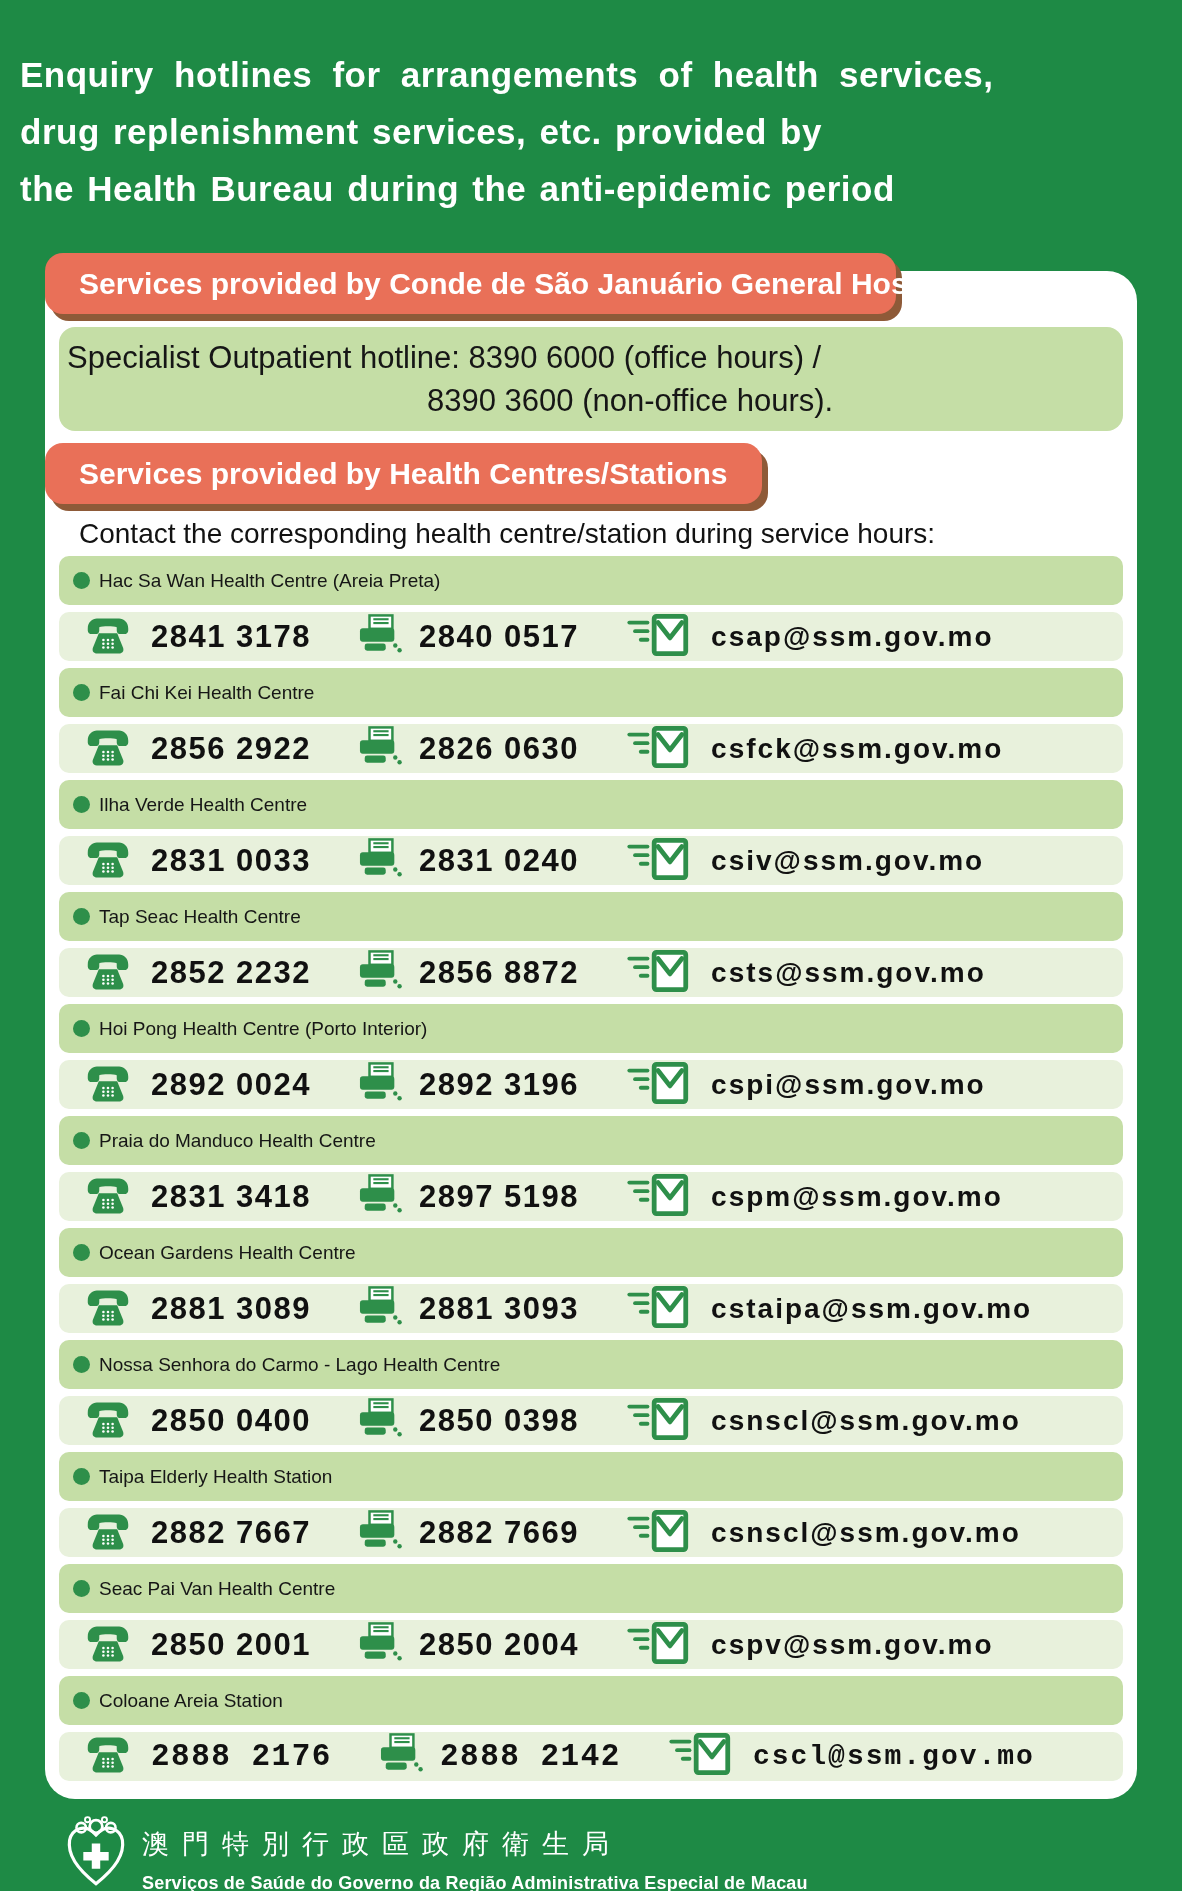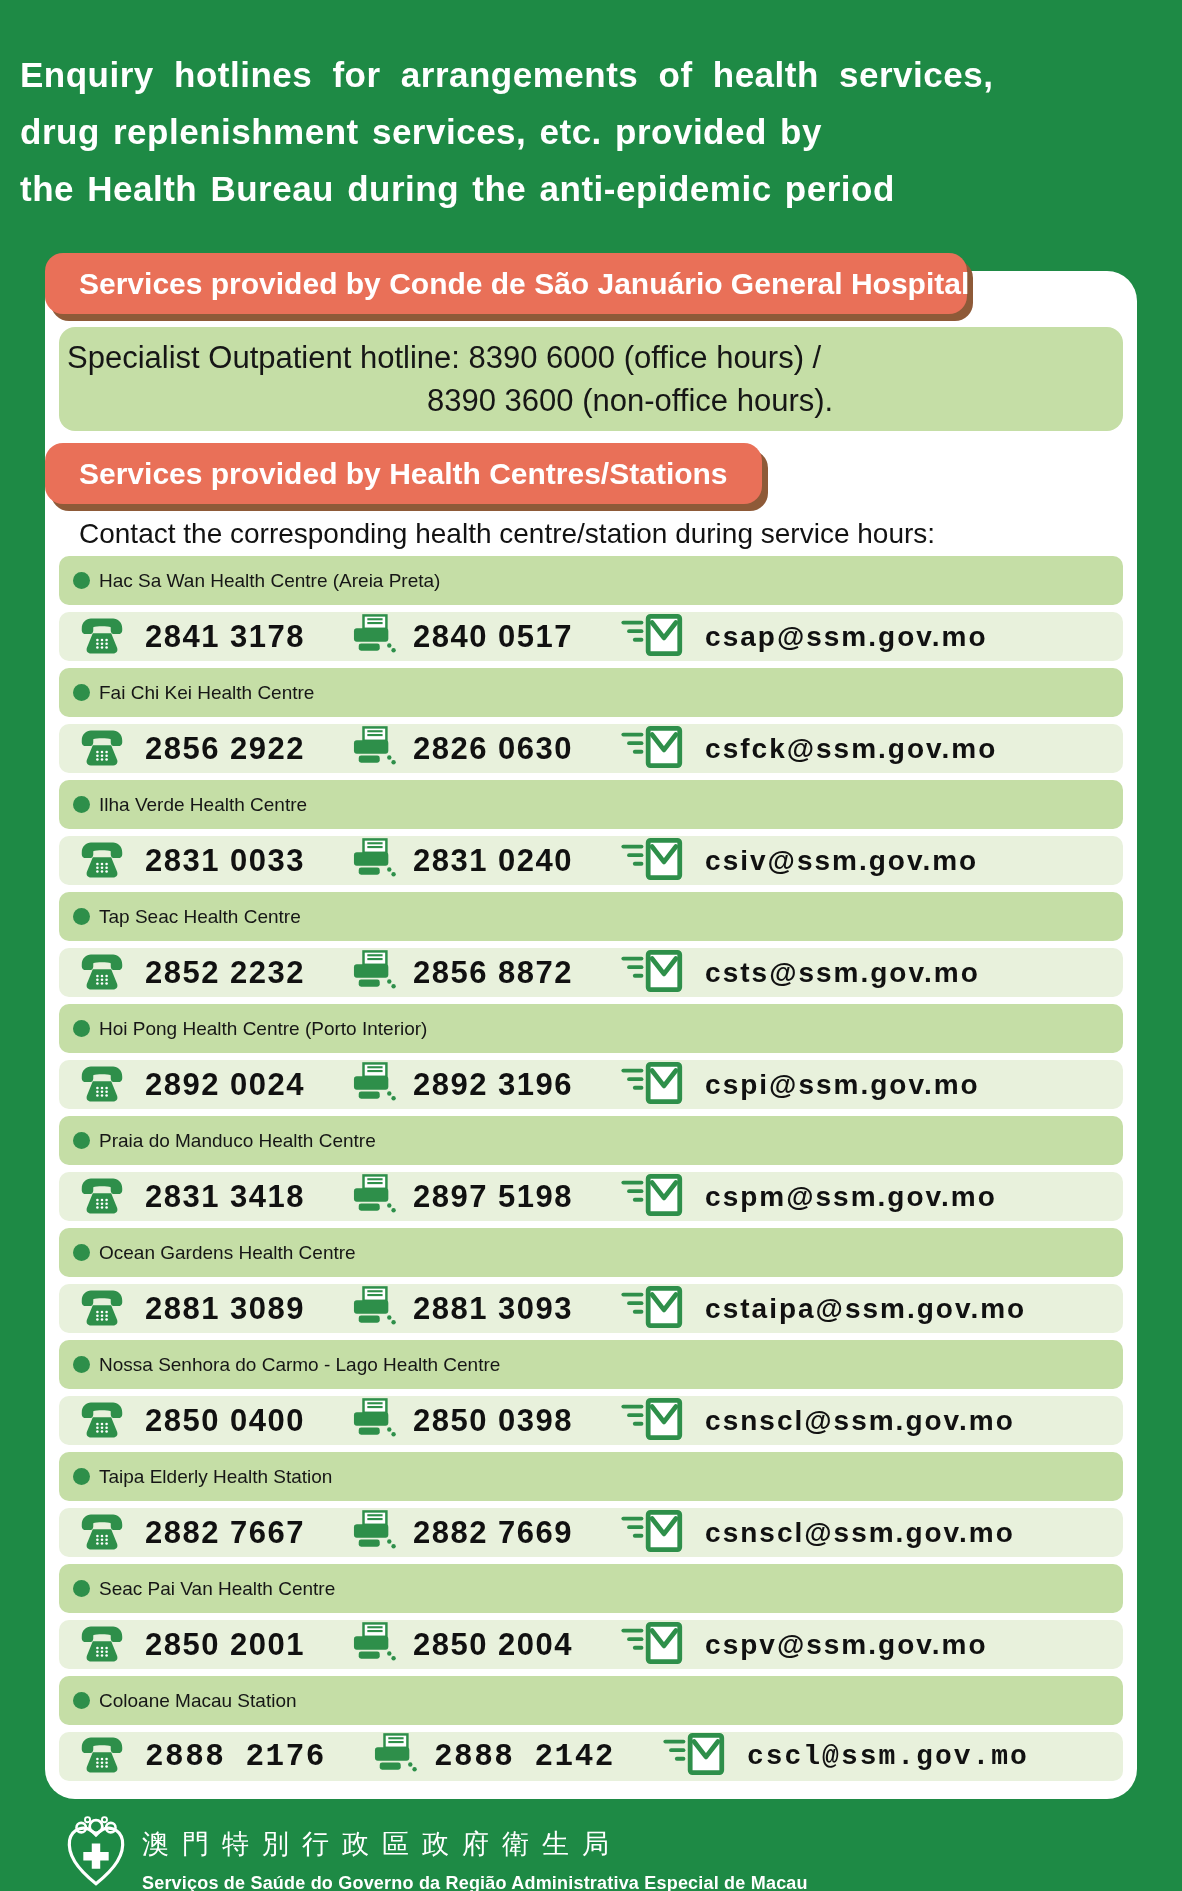--- a/index.html
+++ b/index.html
@@ -21,21 +21,21 @@
   .card-area{margin:36px 45px 0 45px;position:relative;}
 
   .banner{
     position:relative;z-index:2;box-sizing:border-box;
     background:#e97058;border-radius:18px;
     box-shadow:6px 7px 0 #8e5a38;
     color:#fff;font-weight:bold;font-size:30px;
     height:61px;line-height:61px;padding:0 34px;
     white-space:nowrap;
   }
-  .banner1{width:922px;}
+  .banner1{width:851px;}
   .banner2{display:block;width:fit-content;margin:12px 0 0 -14px;}
 
   .card{
     position:relative;z-index:1;margin-top:-43px;
     background:#ffffff;border-radius:30px;
     padding:56px 14px 18px 14px;box-sizing:border-box;
   }
 
   .hotline-box{
     background:#c5dea6;border-radius:16px;
@@ -48,21 +48,21 @@
 
   .rows{margin-top:0;}
   .name-row{
     height:49px;background:#c5dea6;border-radius:10px;margin-bottom:7px;
     display:flex;align-items:center;padding-left:14px;box-sizing:border-box;
     font-size:19px;color:#161616;
   }
   .bullet{width:17px;height:17px;border-radius:50%;background:#2e8f4a;margin-right:9px;flex:none;}
   .detail-row{
     height:49px;background:#e8f1dc;border-radius:10px;margin-bottom:7px;
-    display:flex;align-items:center;padding-left:20px;box-sizing:border-box;
+    display:flex;align-items:center;padding-left:26px;box-sizing:border-box;
   }
   .detail-row:last-child{margin-bottom:0;font-family:Liberation Mono, monospace;}
   .num{font-size:31px;font-weight:bold;letter-spacing:1.5px;color:#111;white-space:nowrap;}
   .phone-num{margin-left:20px;}
   .fax-icon{margin-left:46px;}
   .fax-num{margin-left:16px;}
   .email-icon{margin-left:48px;}
   .email{margin-left:22px;font-size:28px;font-weight:bold;letter-spacing:2px;color:#111;white-space:nowrap;}
   .icon{flex:none;display:block;}
 
@@ -585,21 +585,21 @@
         </g>
         <rect x="28" y="3.5" width="33" height="39" rx="2.5" fill="#ffffff" stroke="#2e8f4a" stroke-width="5"></rect>
         <polyline points="32,10 44.5,26 57,10" fill="none" stroke="#2e8f4a" stroke-width="5" stroke-linecap="round" stroke-linejoin="round"></polyline>
       </svg>
     </span>
     <span class="email">cspv@ssm.gov.mo</span>
   </div>
 
   <div class="name-row">
     <span class="bullet"></span>
-    <span>Coloane Macau Station</span>
+    <span>Coloane Areia Station</span>
   </div>
   <div class="detail-row">
     <span class="icon">
       <svg width="46" height="42" viewBox="0 0 50 44">
         <path d="M3 15 C3 8 8 4 13 4 L37 4 C42 4 47 8 47 15 L47 17 C47 19.5 45 21 42.5 21 L38.5 21 C36 21 34.5 19.5 34.5 17 L34.5 13.5 C31 12 19 12 15.5 13.5 L15.5 17 C15.5 19.5 14 21 11.5 21 L7.5 21 C5 21 3 19.5 3 17 Z" fill="#2e8f4a"></path>
         <path d="M15 20 L35 20 L41.5 36 C42.5 39.5 40.5 42 37 42 L13 42 C9.5 42 7.5 39.5 8.5 36 Z" fill="#2e8f4a"></path>
         <g fill="#ffffff">
           <circle cx="20" cy="27.5" r="1.4"></circle>
                 <circle cx="25" cy="27.5" r="1.4"></circle>
                 <circle cx="30" cy="27.5" r="1.4"></circle>

